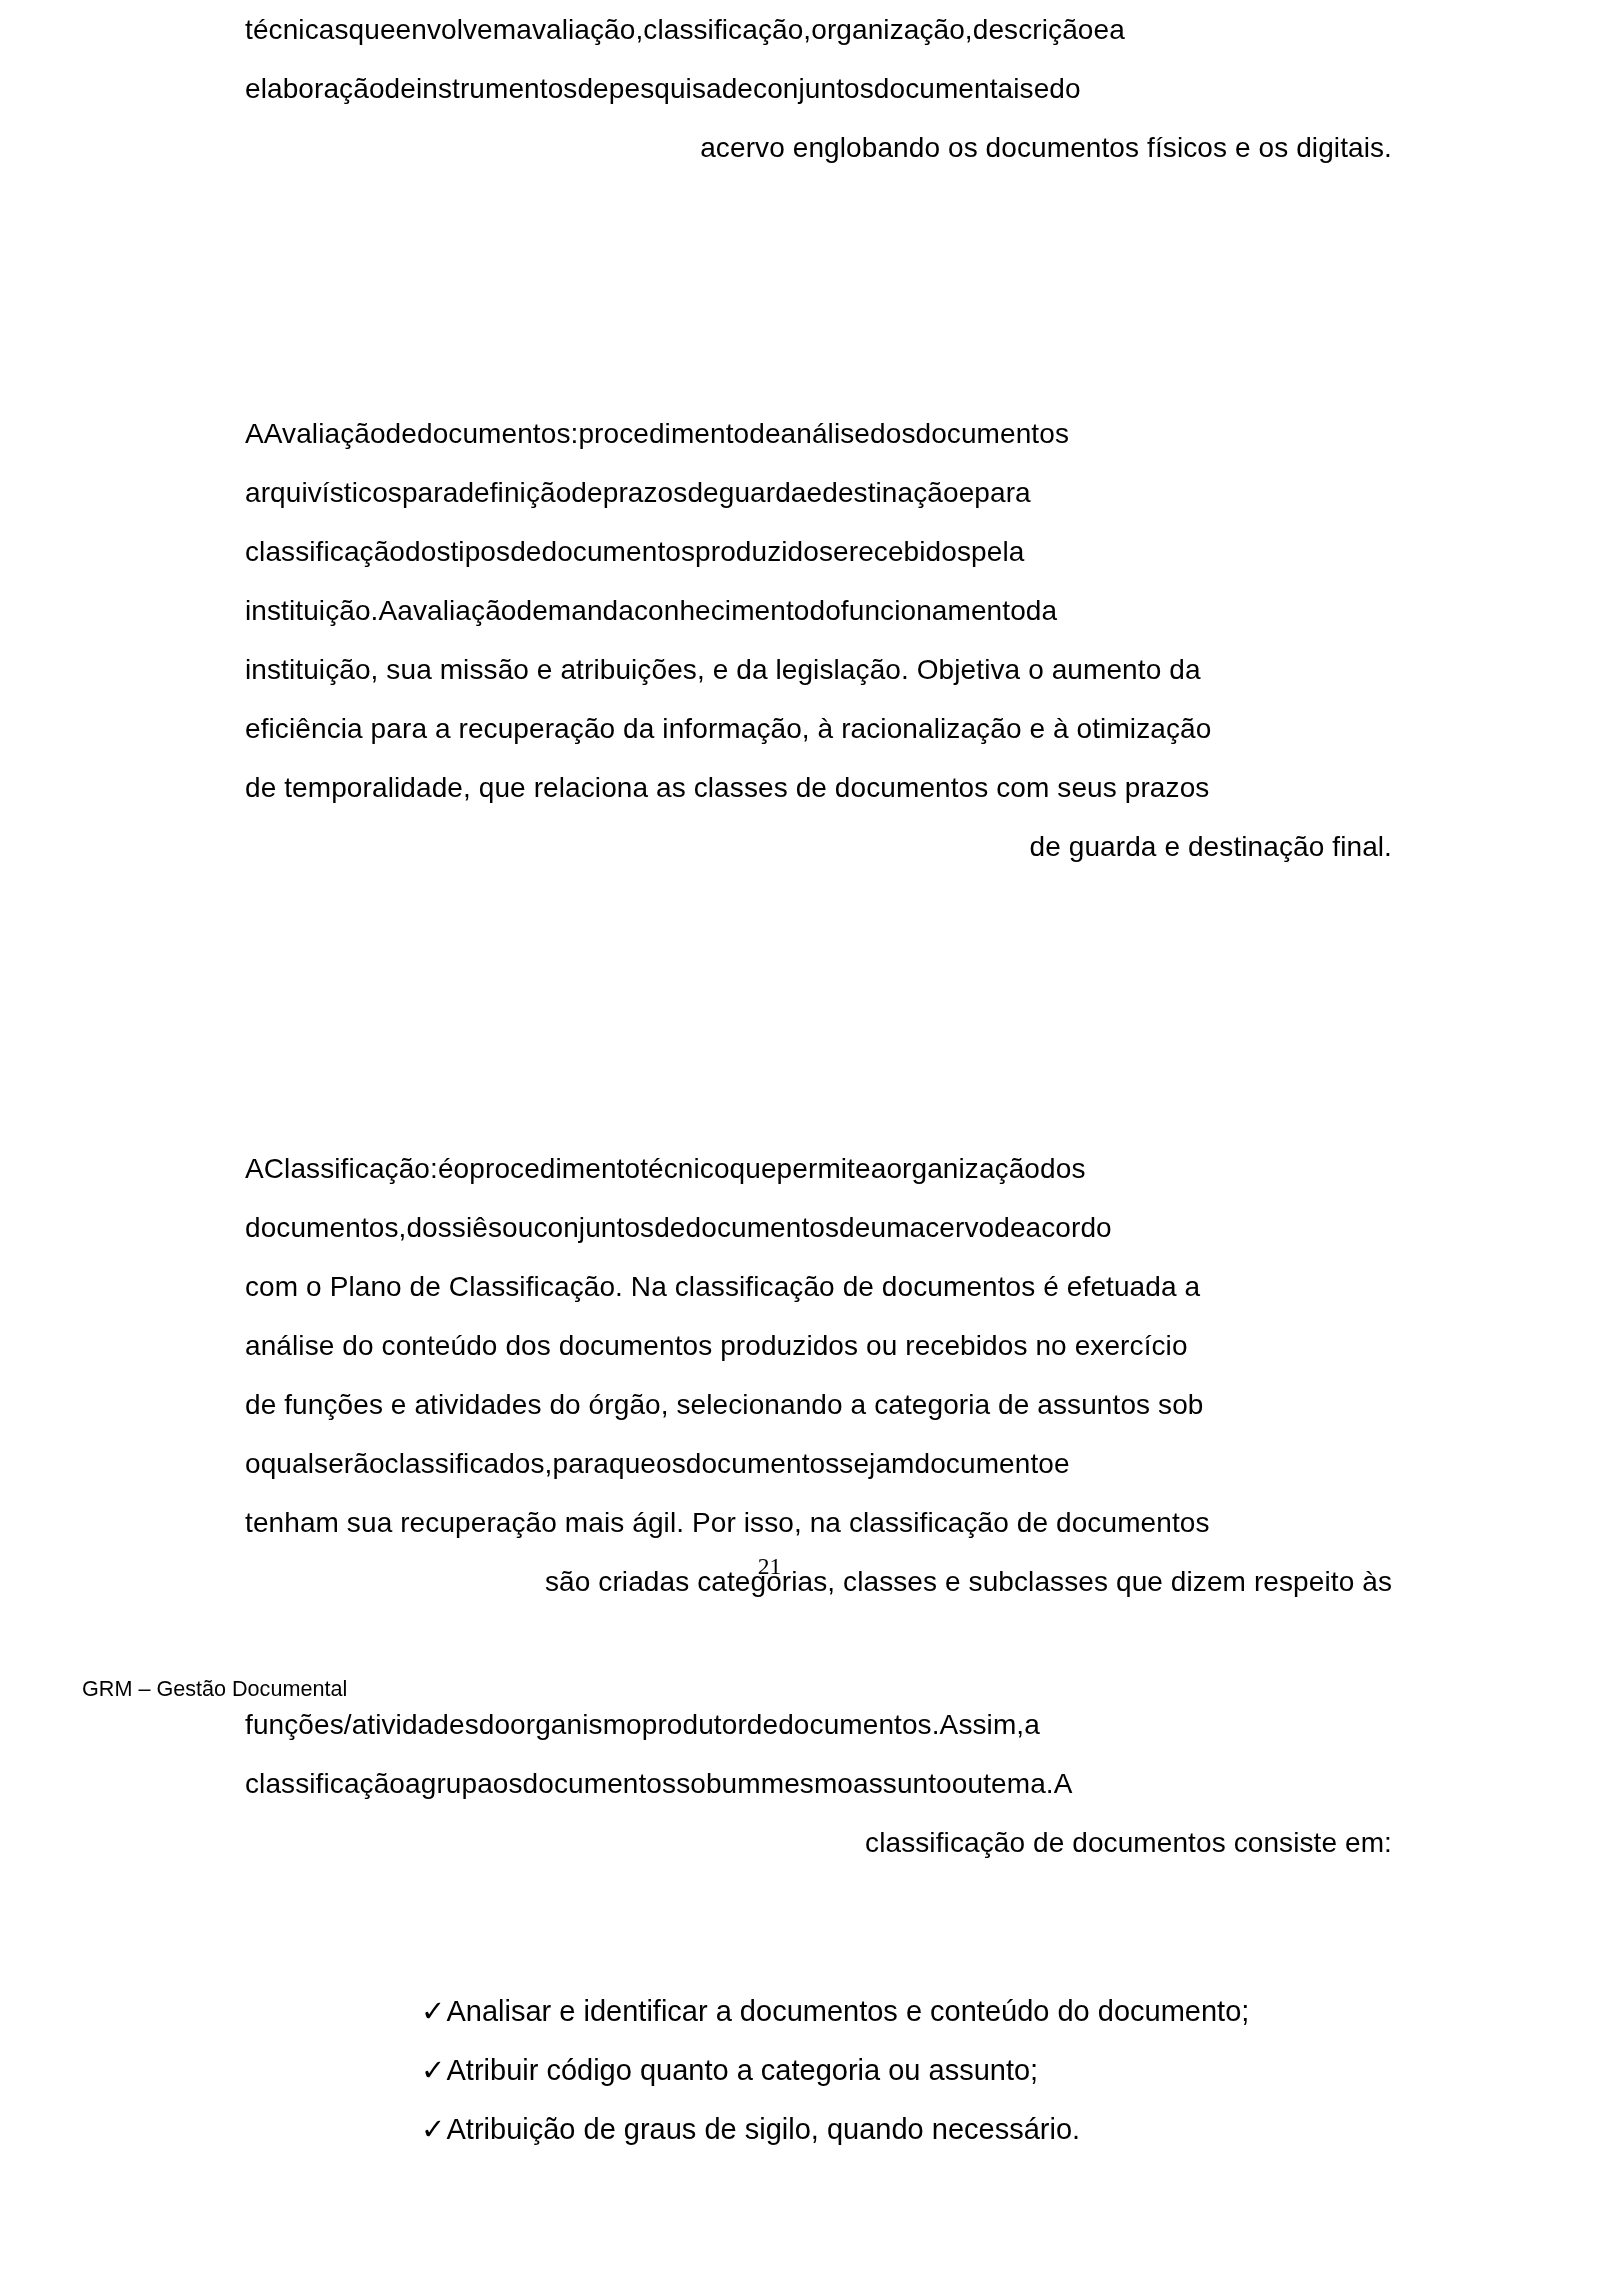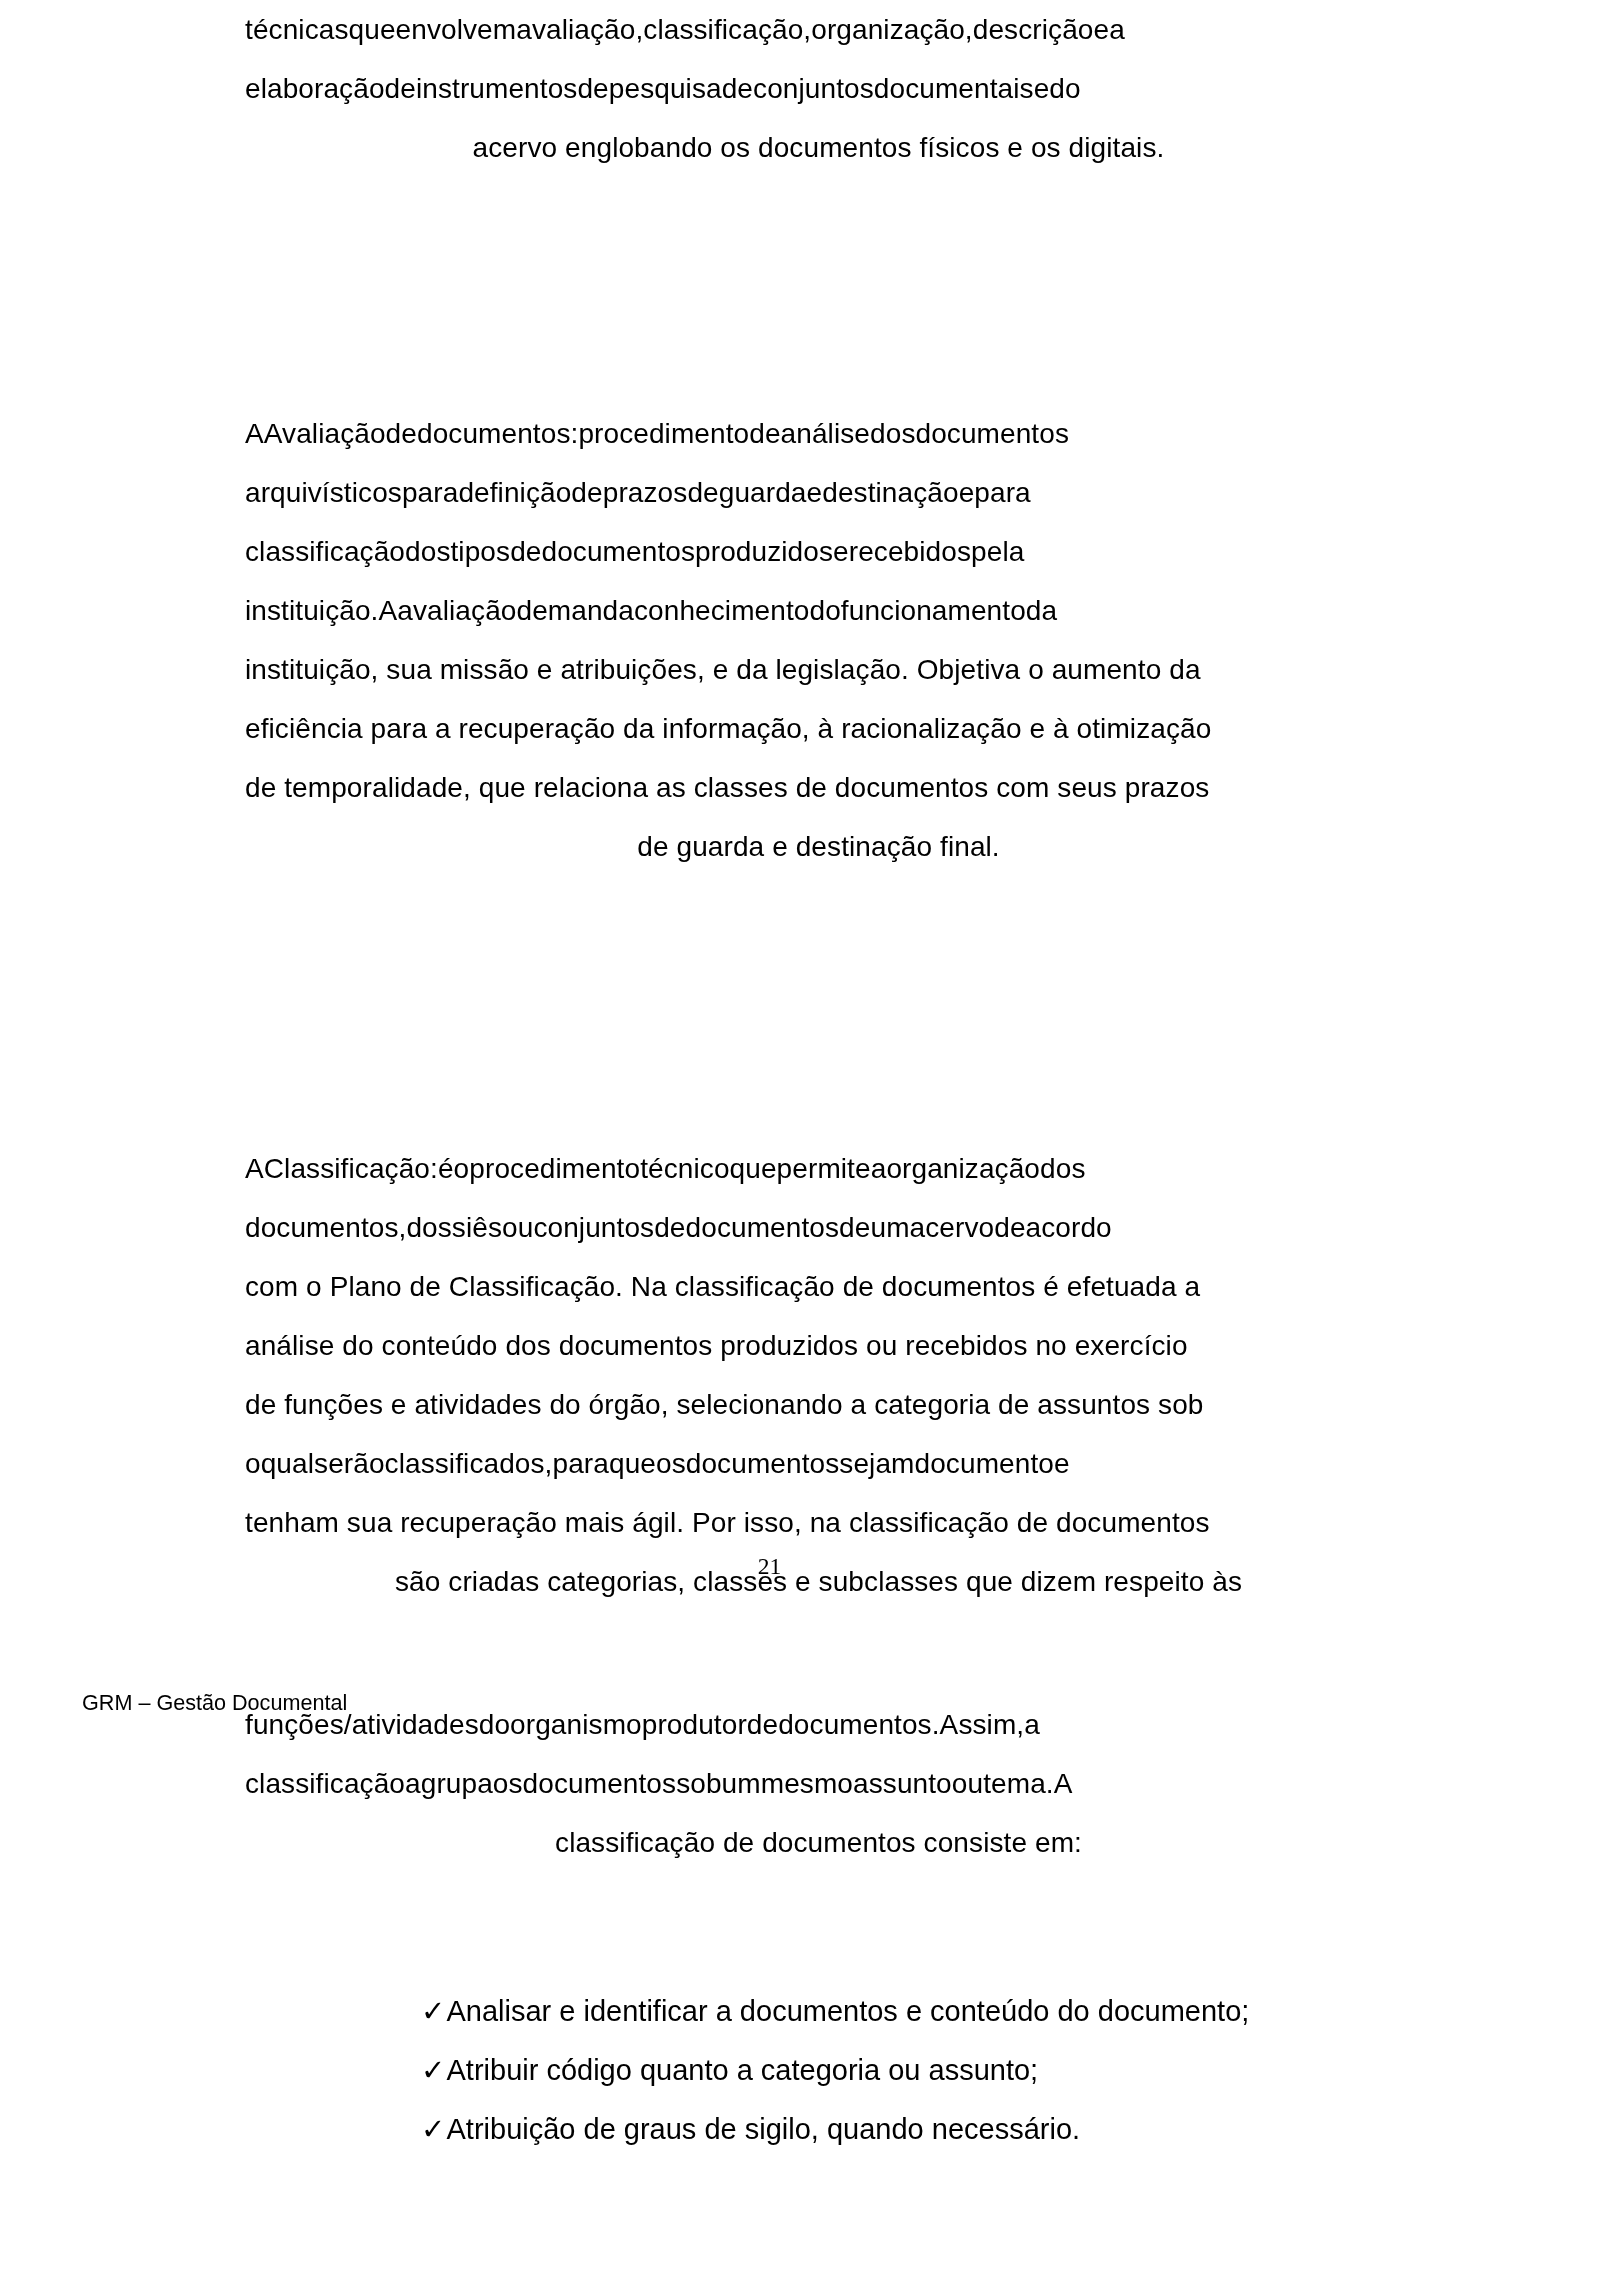--- a/index.html
+++ b/index.html
@@ -38,21 +38,21 @@
     color: #000000;
     letter-spacing: 0.1px;
   }
 
   
   .para > .line {
     display: block;
     text-align: justify;
   }
   .para > .line.last {
-    text-align: center;
+    text-align: right;
   }
 
   
   .jline {
     display: flex;
     justify-content: space-between;
     white-space: nowrap;
   }
   .jline.nostretch {
     display: block;
@@ -64,21 +64,20 @@
   
   .running-foot {
     position: absolute;
     left: 82px;
     top: 1674px;
     font-size: 21.6px;
     line-height: 29px;
     font-family: "Liberation Sans", "DejaVu Sans", sans-serif;
     color: #000000;
     white-space: nowrap;
-    margin-top: 14px;
   }
 
   .page-number {
     position: absolute;
     left: 0;
     top: 1552px;
     width: 1539px;
     text-align: center;
     font-size: 23.5px;
     line-height: 29px;

